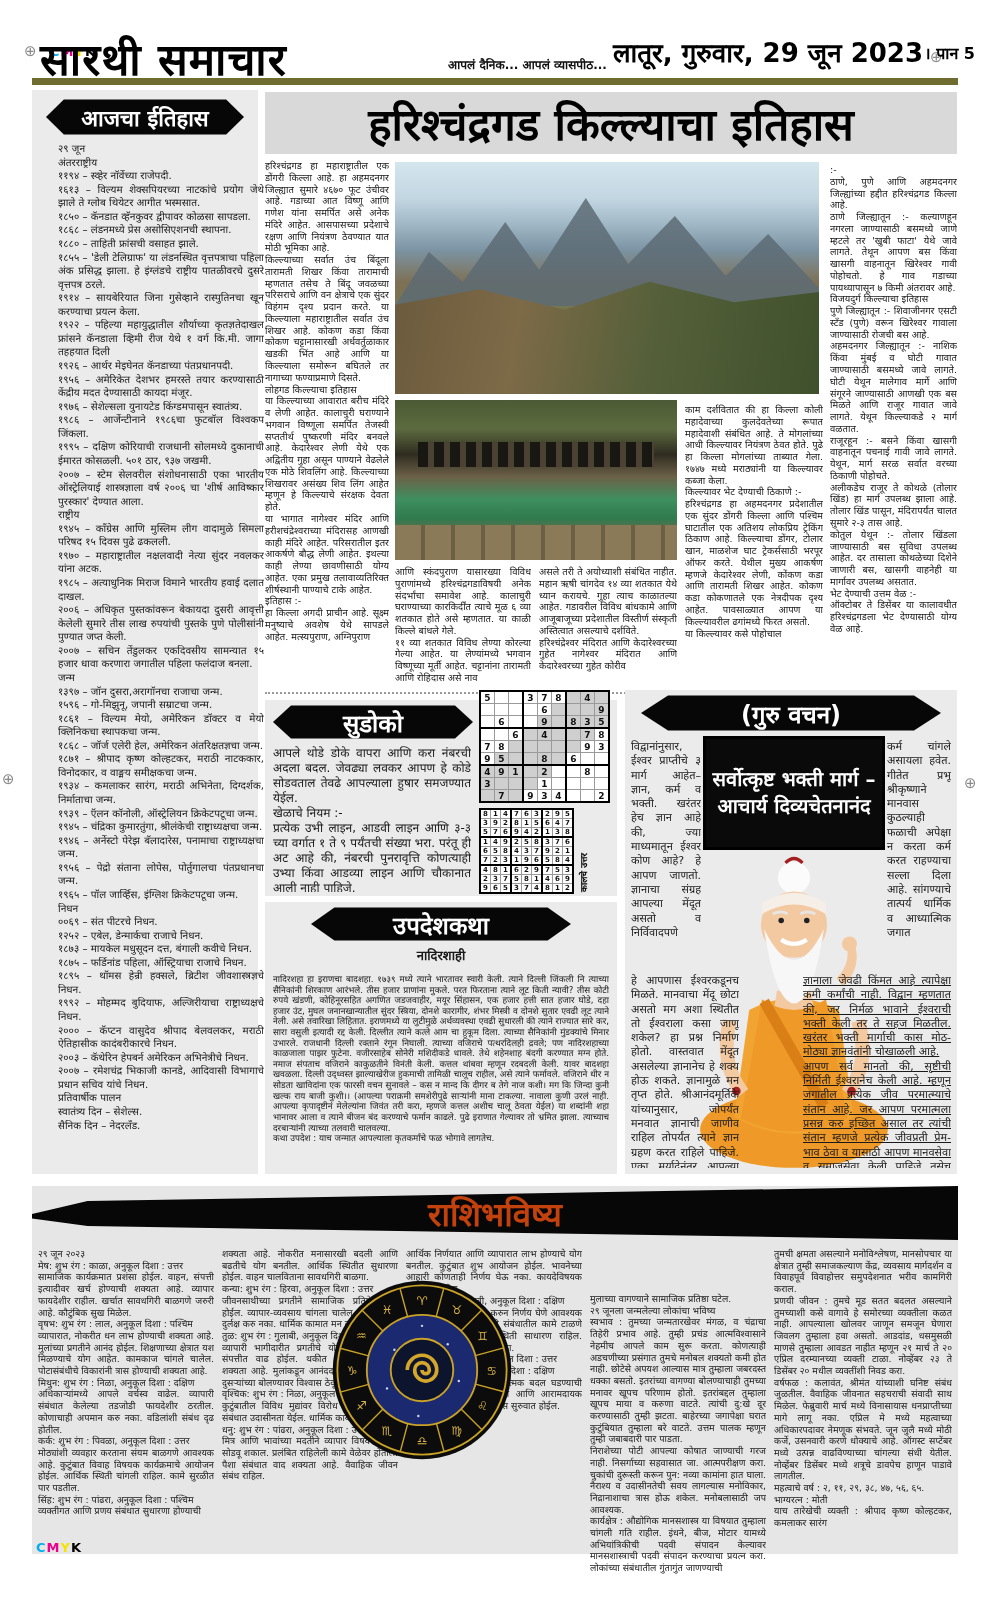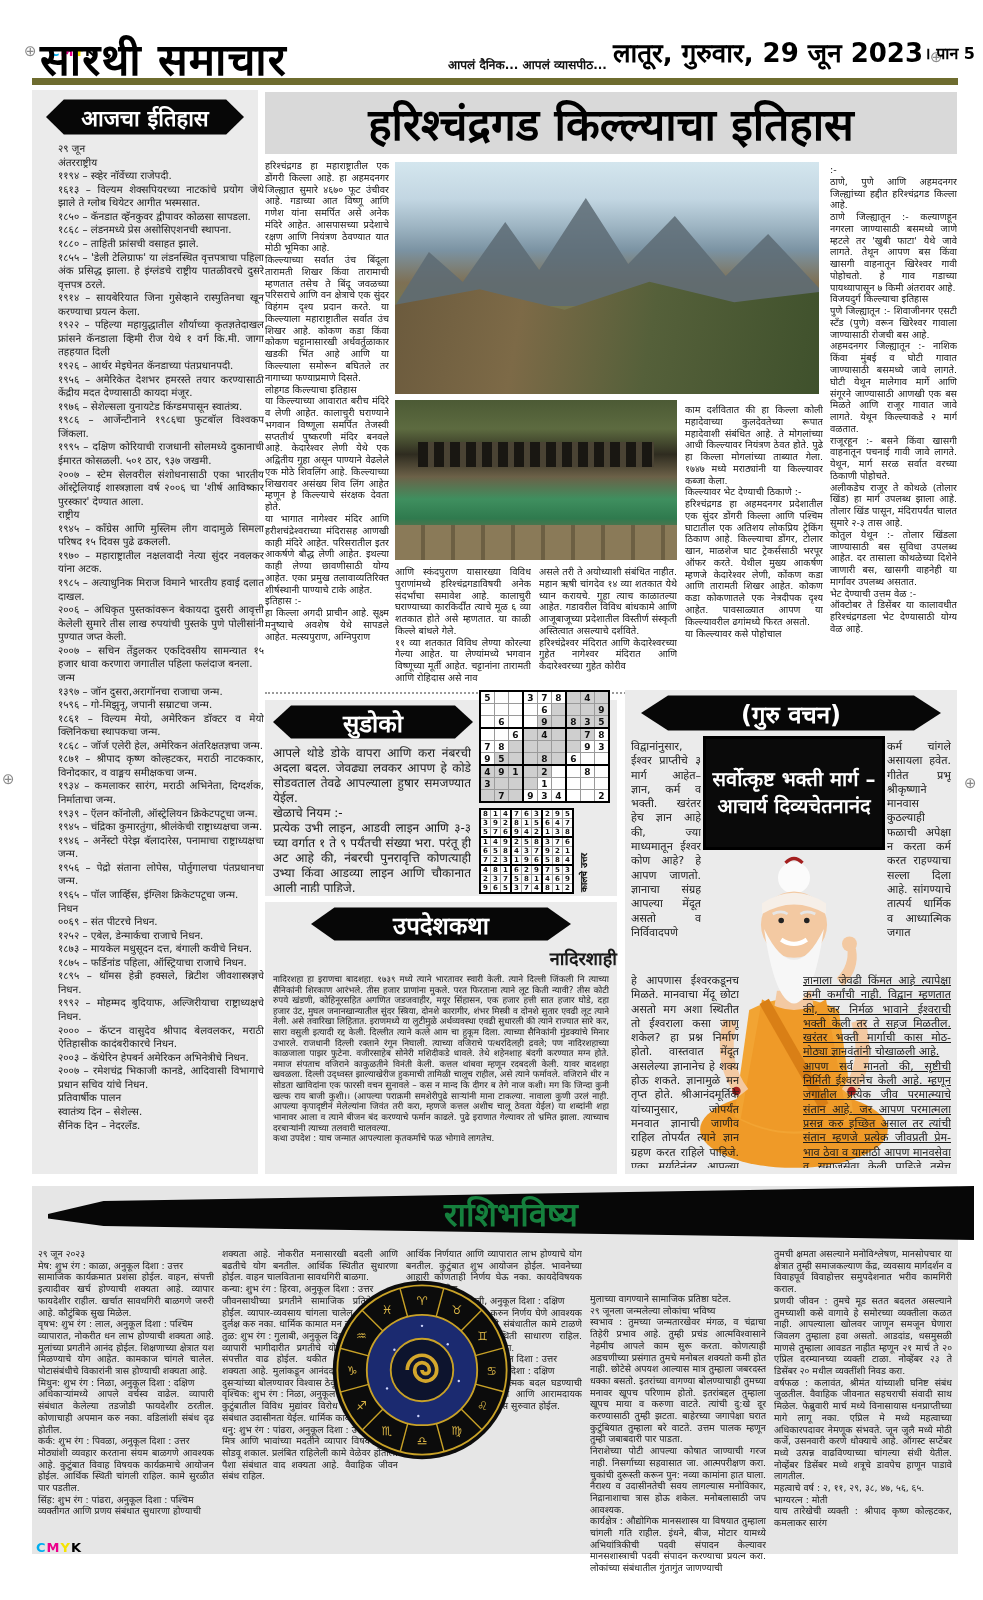--- a/index.html
+++ b/index.html
@@ -49,23 +49,23 @@
   .sud-table tr td:first-child{border-left:2px solid #000;}
   .sud-table tr:first-child td{border-top:2px solid #000;}
   .sud-table td.shade{background:#cfcfcf;}
   .vlabel{writing-mode:vertical-rl;transform:rotate(180deg);font-size:9px;font-weight:bold;color:#000;}
   
   .guru-box{position:absolute;left:78px;top:46px;width:176px;height:108px;background:#0a0a0a;color:#fff;
             display:flex;align-items:center;justify-content:center;text-align:center;
             font-size:20px;font-weight:800;line-height:1.35;border:3px solid #000;}
   .guru-svg{position:absolute;left:60px;top:160px;width:218px;height:320px;}
   
-  .horo-banner{position:absolute;left:0;top:0;width:926px;height:54px;background:#070707;color:#15803d;
+  .horo-banner{position:absolute;left:0;top:0;width:926px;height:54px;background:#070707;color:#c2410c;
          display:flex;align-items:center;justify-content:center;font-size:33px;font-weight:800;
-         clip-path:polygon(0 52%,6% 28%,100% 0,100% 100%,6% 74%,0 60%);margin-left:16px;}
+         clip-path:polygon(0 52%,6% 28%,100% 0,100% 100%,6% 74%,0 60%);}
   .horo-col{position:absolute;top:62px;height:298px;font-size:9.3px;line-height:1.26;width:176px;}
   .wheel{position:absolute;left:298px;top:92px;width:184px;height:184px;z-index:3;}
   .zsym{fill:#d9b445;font-size:13px;font-family:"DejaVu Sans",sans-serif;}
   .gv-col{position:absolute;font-size:11px;line-height:1.3;}
 </style>
 </head>
 <body>
 
 <div class="page">
 
@@ -388,21 +388,21 @@
             <td class="bb">1</td>
             <td class="br bb">2</td>
           </tr>
         </tbody>
       </table>
     <div class="vlabel" style="position:absolute;left:312px;top:112px;height:80px;">कालचे उत्तर</div>
   </div>
 
   <div class="panel" style="left:265px;top:902px;width:352px;height:272px;">
     <div class="ribbon" style="position:absolute;left:46px;top:4px;width:260px;height:36px;font-size:24px;">उपदेशकथा</div>
-    <div style="position:absolute;left:0;top:44px;width:100%;text-align:right;font-size:18px;font-weight:800;">नादिरशाही</div>
+    <div style="position:absolute;left:0;top:44px;width:100%;text-align:center;font-size:13px;font-weight:800;">नादिरशाही</div>
     <div class="prose" style="position:absolute;left:8px;top:72px;width:336px;height:196px;font-size:8.7px;line-height:1.22;">नादिरशहा हा इराणचा बादशहा. १७३९ मध्ये त्याने भारतावर स्वारी केली. त्याने दिल्ली जिंकली नि त्याच्या सैनिकांनी शिरकाण आरंभले. तीस हजार प्राणांना मुकले. परत फिरताना त्याने लूट किती न्यावी? तीस कोटी रुपये खंडणी, कोहिनूरसहित अगणित जडजवाहीर, मयूर सिंहासन, एक हजार हत्ती सात हजार घोडे, दहा हजार उंट, मुघल जनानखान्यातील सुंदर स्त्रिया, दोनशे कारागीर, शंभर मिस्त्री व दोनशे सुतार एवढी लूट त्याने नेली. असे तवारिखा लिहितात. इराणमध्ये या लुटीमुळे अर्थव्यवस्था एवढी सुधारली की त्याने राज्यात सारे कर, सारा वसुली इत्यादी रद्द केली. दिल्लीत त्याने कत्ले आम चा हुकूम दिला. त्याच्या सैनिकांनी मुंडक्यांचे मिनार उभारले. राजधानी दिल्ली रक्ताने रंगून निघाली. त्याच्या वजिराचे पत्थरदिलही द्रवले; पण नादिरशहाच्या काळजाला पाझर फुटेना. वजीरसाहेब सोनेरी मशिदीकडे धावले. तेथे शहेनशाह बंदगी करण्यात मग्न होते. नमाज संपताच वजिराने काकुळतीने विनंती केली. कत्तल थांबवा म्हणून रदबदली केली. यावर बादशहा खवळला. दिल्ली उद्ध्वस्त झाल्याखेरीज हुकमाची तामिळी चालूच राहील, असे त्याने फर्मावले. वजिराने धीर न सोडता खाविदांना एक फारसी वचन सुनावले – कस न मान्द कि दीगर ब तेगे नाज कशी। मग कि जिन्दा कुनी खल्क राय बाजी कुशी।। (आपल्या पराक्रमी समशेरीपुढे साऱ्यांनी माना टाकल्या. नावाला कुणी उरलं नाही. आपल्या कृपादृष्टीनं मेलेल्यांना जिवंत तरी करा, म्हणजे कत्तल अशीच चालू ठेवता येईल) या शब्दांनी शहा भानावर आला व त्याने बीजन बंद करण्याचे फर्मान काढले. पुढे इराणात गेल्यावर तो भ्रमित झाला. त्याच्याच दरबाऱ्यांनी त्याच्या तलवारी चालवल्या.
 कथा उपदेश : याच जन्मात आपल्याला कृतकर्मांचे फळ भोगावे लागतेच.</div>
   </div>
 
   <div class="panel" style="left:625px;top:690px;width:332px;height:484px;">
     <div class="ribbon" style="position:absolute;left:16px;top:4px;width:300px;height:38px;font-size:24px;">(गुरु वचन)</div>
     <div class="gv-col prose" style="left:6px;top:50px;width:70px;height:226px;">विद्वानांनुसार, ईश्वर प्राप्तीचे ३ मार्ग आहेत– ज्ञान, कर्म व भक्ती. खरंतर हेच ज्ञान आहे की, ज्या माध्यमातून ईश्वर कोण आहे? हे आपण जाणतो. ज्ञानाचा संग्रह आपल्या मेंदूत असतो व निर्विवादपणे</div>
     <div class="guru-box">सर्वोत्कृष्ट भक्ती मार्ग – आचार्य दिव्यचेतनानंद</div>
     <div class="gv-col prose" style="left:262px;top:50px;width:64px;height:226px;">कर्म चांगले असायला हवेत. गीतेत प्रभू श्रीकृष्णाने मानवास कुठल्याही फळाची अपेक्षा न करता कर्म करत राहण्याचा सल्ला दिला आहे. सांगण्याचे तात्पर्य धार्मिक व आध्यात्मिक जगात</div>
     <svg class="guru-svg" viewBox="0 0 200 300">

